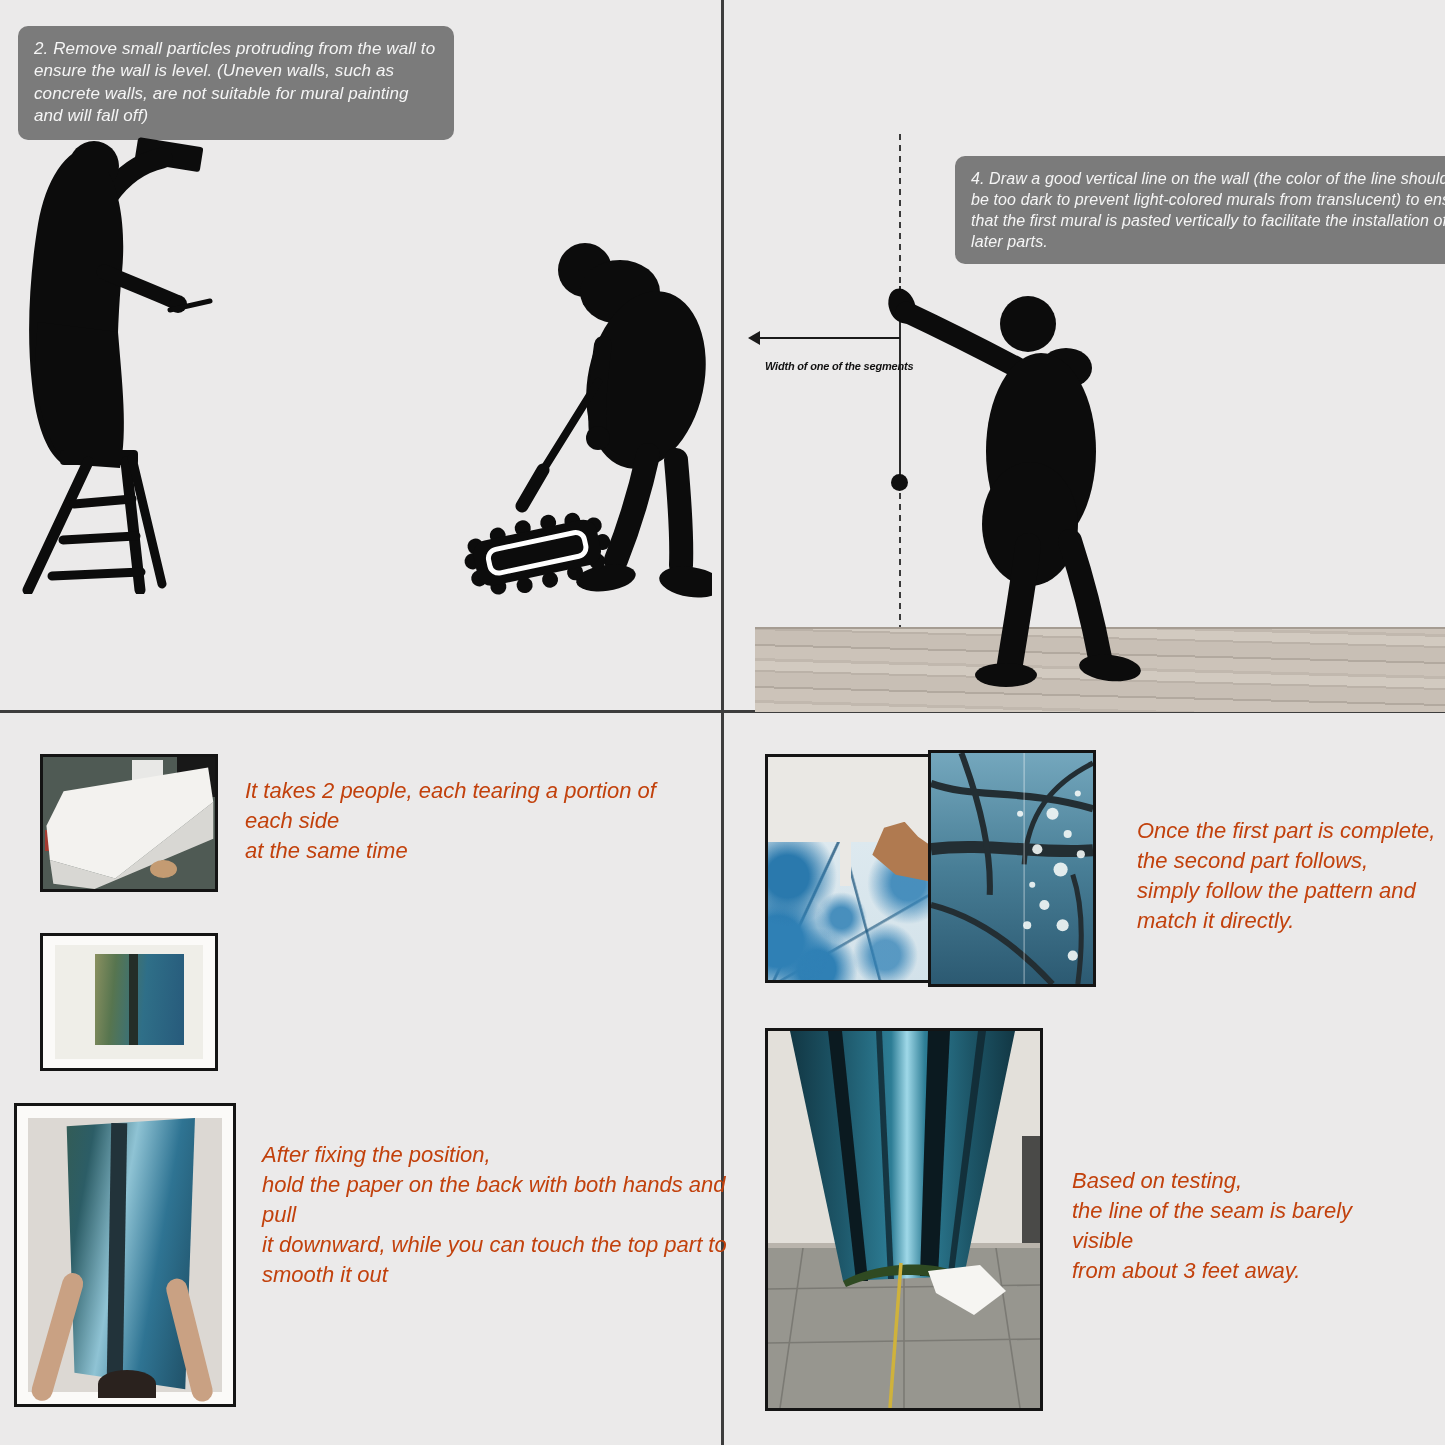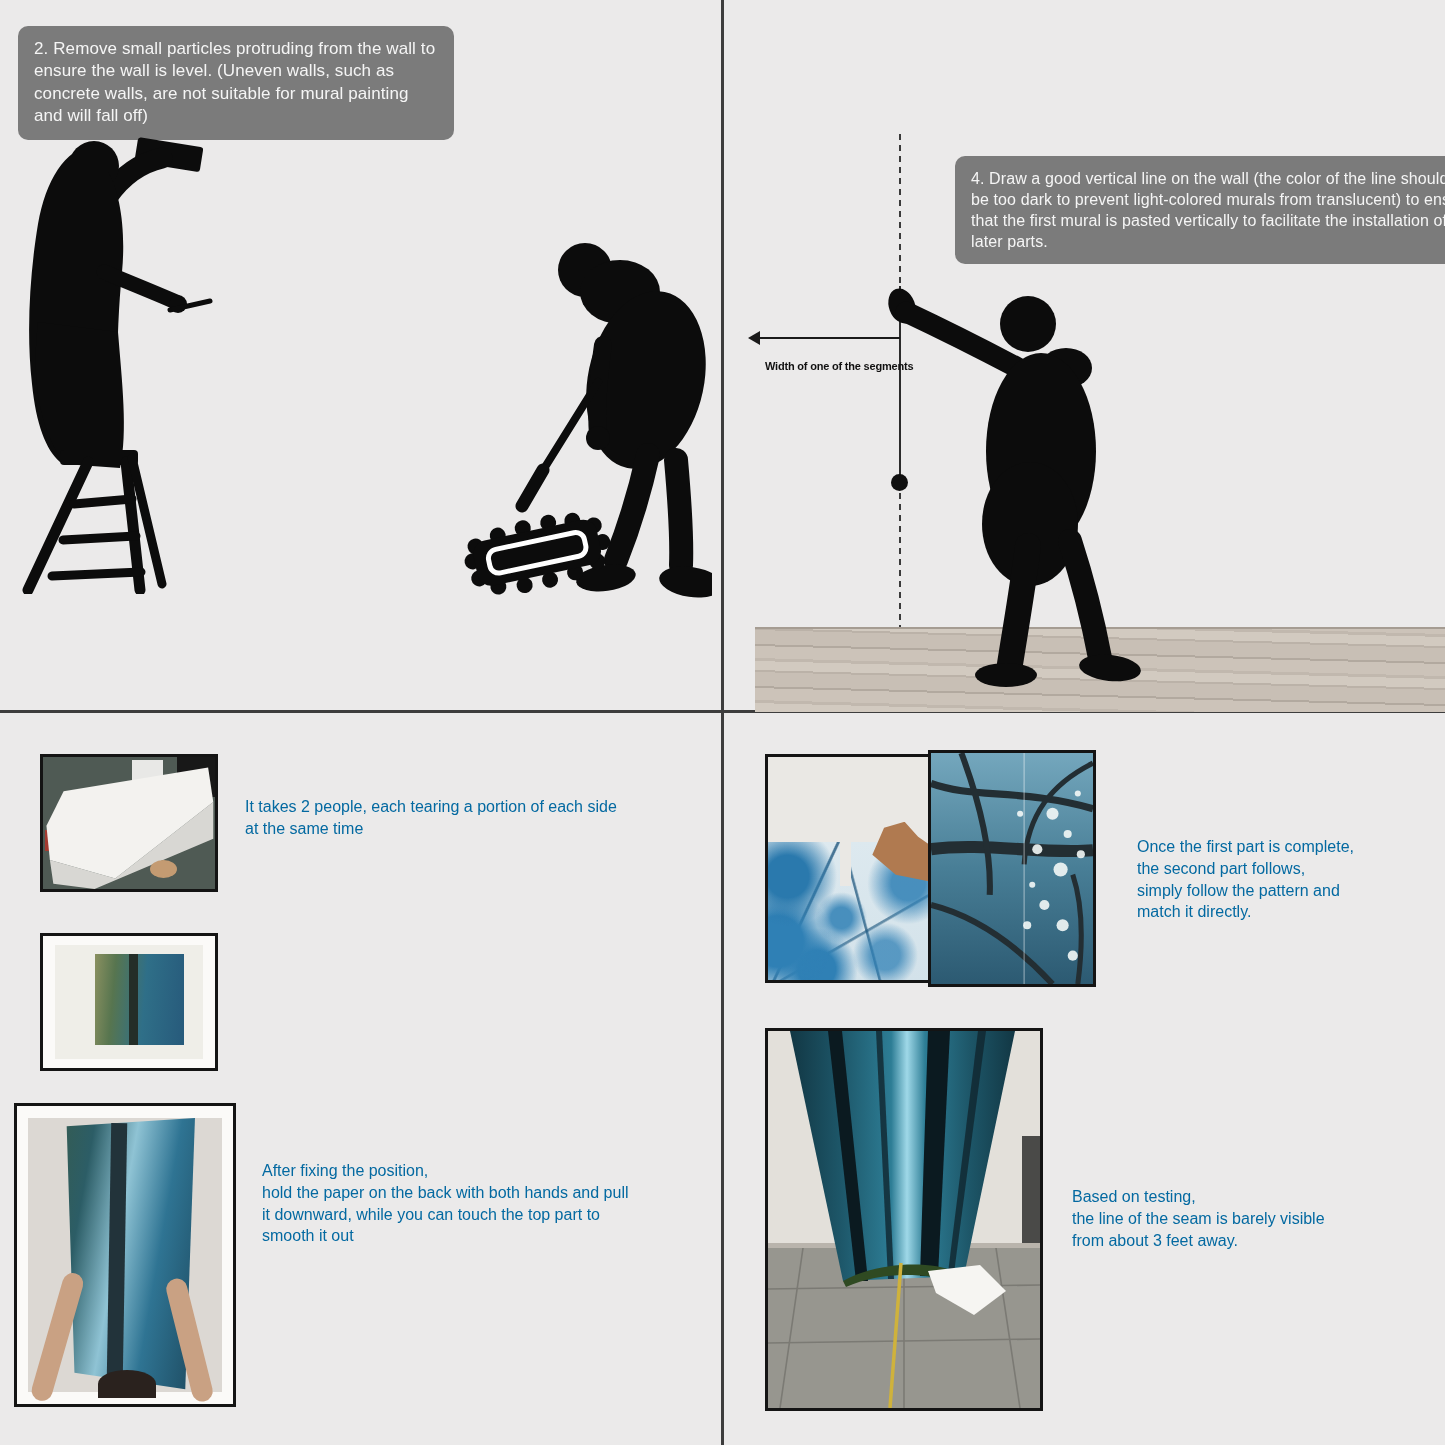--- a/index.html
+++ b/index.html
@@ -1,30 +1,31 @@
 <!DOCTYPE html>
 <html><head>
 <meta charset="utf-8">
 <style>
   html,body{margin:0;padding:0;background:#fff;}
   #canvas{
     position:relative;width:1445px;height:1445px;overflow:hidden;
     background:#ebeaea;
     font-family:"Liberation Sans", sans-serif;
     color:#161616;
+    font-style:italic;
   }
   .abs{position:absolute;}
   .divider-v{left:721px;top:0;width:3px;height:1445px;background:#3d3d3d;}
   .divider-h{left:0;top:710px;width:1445px;height:3px;background:#3d3d3d;}
   .gray-box{
     background:#7b7b7b;color:#f5f5f5;border-radius:10px;
     padding:12px 16px;font-size:17px;line-height:1.32;
     letter-spacing:.1px;
   }
-  .caption{font-size:16px;line-height:1.36;white-space:pre-line;color:#0369a1;margin-top:20px;}
+  .caption{font-size:22px;line-height:1.36;white-space:pre-line;color:#c2410c;}
   .photo{border:3px solid #141414;overflow:hidden;background:#e9e7e3;}
   .matte{background:#fbfaf8;}
   .dash-v{width:2px;background:repeating-linear-gradient(to bottom,#3a3a3a 0 6px,transparent 6px 11px);}
   .solid-v{width:2px;background:#2b2b2b;}
   .arrow-line{height:2px;background:#1a1a1a;}
   .arrow-head{width:0;height:0;border-top:7px solid transparent;border-bottom:7px solid transparent;border-right:12px solid #1a1a1a;}
   .plumb-bob{width:17px;height:17px;border-radius:50%;background:#101010;}
   .width-label{font-size:11px;font-weight:700;letter-spacing:-.2px;color:#111;text-align:right;}
   .wood-floor{
     background:

